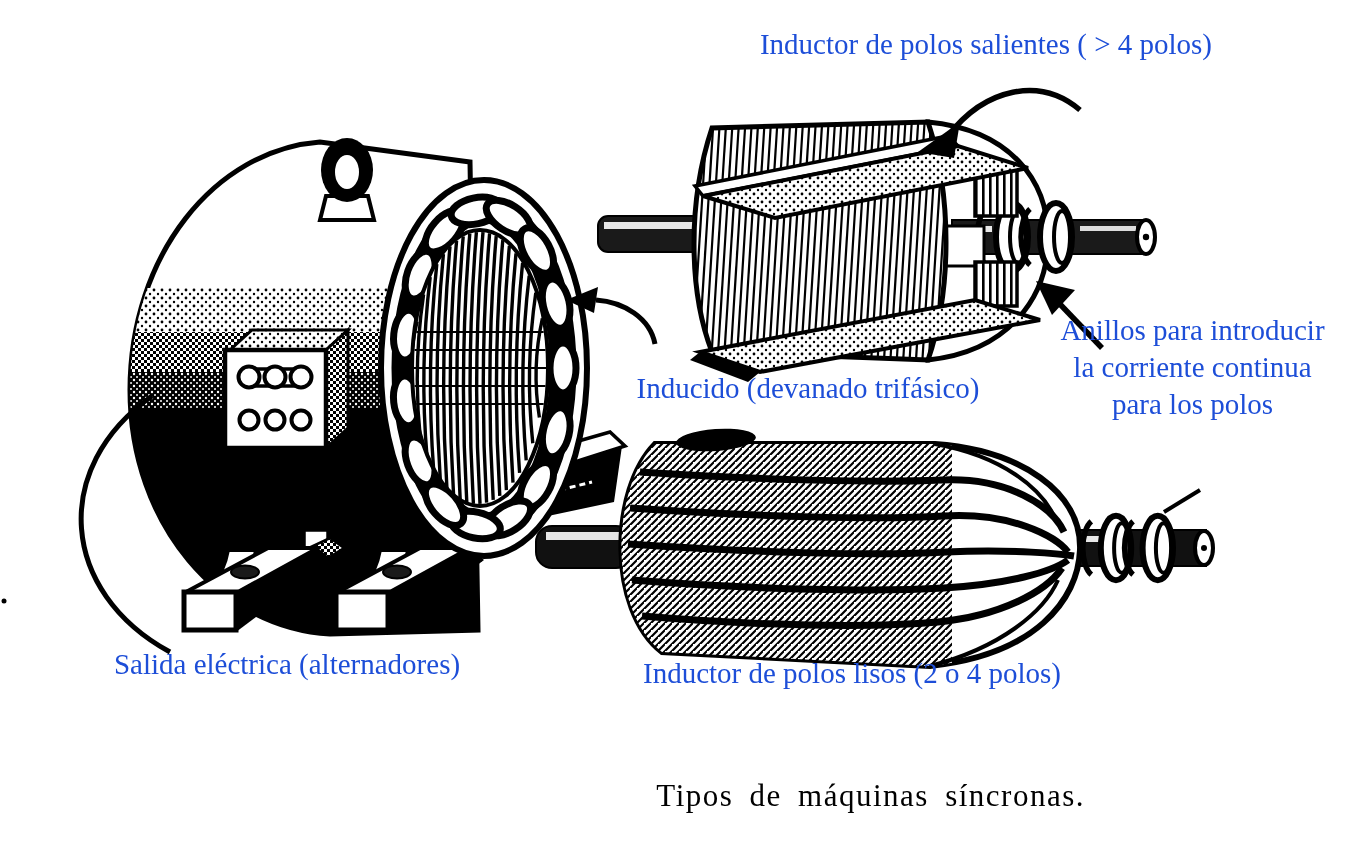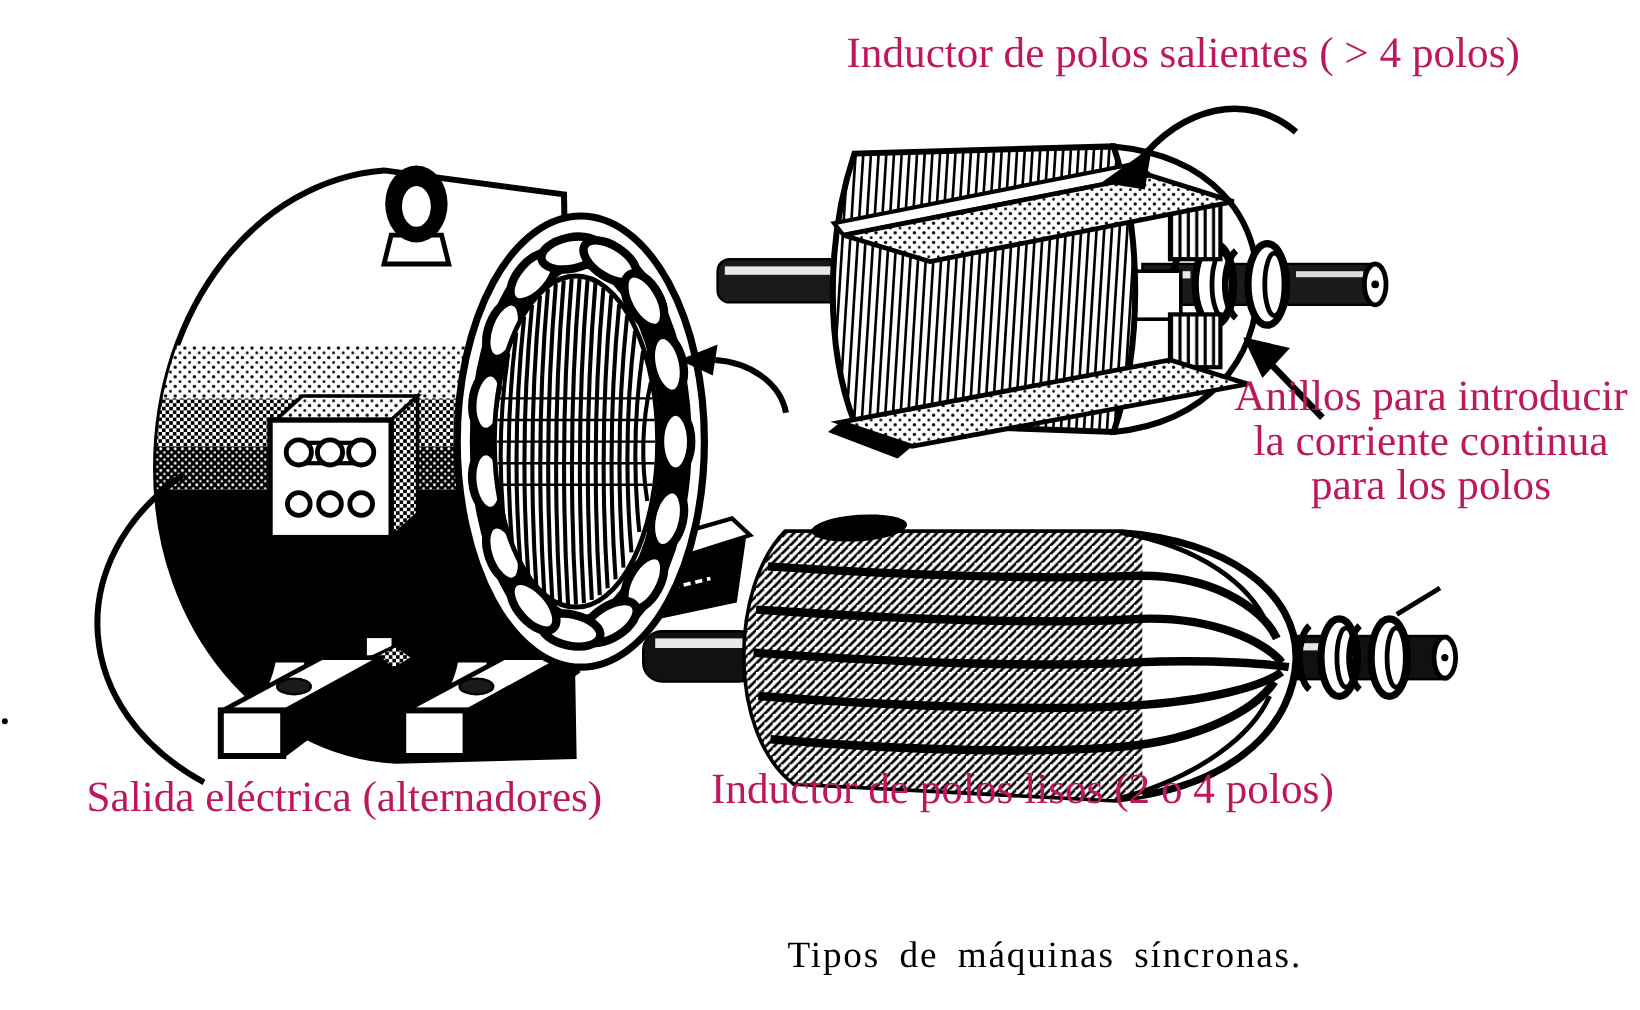--- a/index.html
+++ b/index.html
@@ -2,21 +2,21 @@
 <html><head>
 <meta charset="utf-8">
 <style>
   html,body{margin:0;padding:0;background:#e8e8e8;}
   .stage{
     position:relative;width:1367px;height:842px;background:#ffffff;
     font-family:"Liberation Serif","DejaVu Serif",serif;color:#000;overflow:hidden;
     margin:0 auto;
   }
   .stage svg{position:absolute;left:0;top:0;}
-  .lbl{position:absolute;text-align:center;font-size:36px;line-height:37px;color:#be185d;}
+  .lbl{position:absolute;text-align:center;font-size:29px;line-height:37px;color:#1d4ed8;}
   .caption{position:absolute;text-align:right;font-size:31px;letter-spacing:1.5px;word-spacing:7px;}
 </style>
 </head>
 <body>
 
 <div class="stage">
 
   <svg width="1367" height="842" viewBox="0 0 1367 842">
     <defs>
       <pattern id="dither25" width="8" height="8" patternUnits="userSpaceOnUse">
@@ -294,27 +294,28 @@
         <path d="M 935 444 C 1002 456 1042 488 1056 520" stroke-width="4"></path>
       </g>
     </g>
   </svg>
 
 
   <div class="lbl" style="left:688px;top:26px;width:596px">
     <div>Inductor de polos salientes ( &gt; 4 polos)</div>
   </div>
 
+  <div class="lbl" style="left:596px;top:370px;width:424px">Inducido (devanado trifásico)</div>
 
   <div class="lbl" style="left:1018px;top:312px;width:349px">
     <div>Anillos para introducir</div>
     <div>la corriente continua</div>
     <div>para los polos</div>
   </div>
 
   <div class="lbl" style="left:62px;top:646px;width:450px">Salida eléctrica (alternadores)</div>
 
-  <div class="lbl" style="left:592px;top:636px;width:520px;line-height:42px">
+  <div class="lbl" style="left:592px;top:652px;width:520px;line-height:42px">
     <div>Inductor de polos lisos (2 o 4 polos)</div>
   </div>
 
   <div class="caption" style="left:445px;top:778px;width:640px">Tipos de máquinas síncronas.</div>
 </div>
 
 </body></html>

